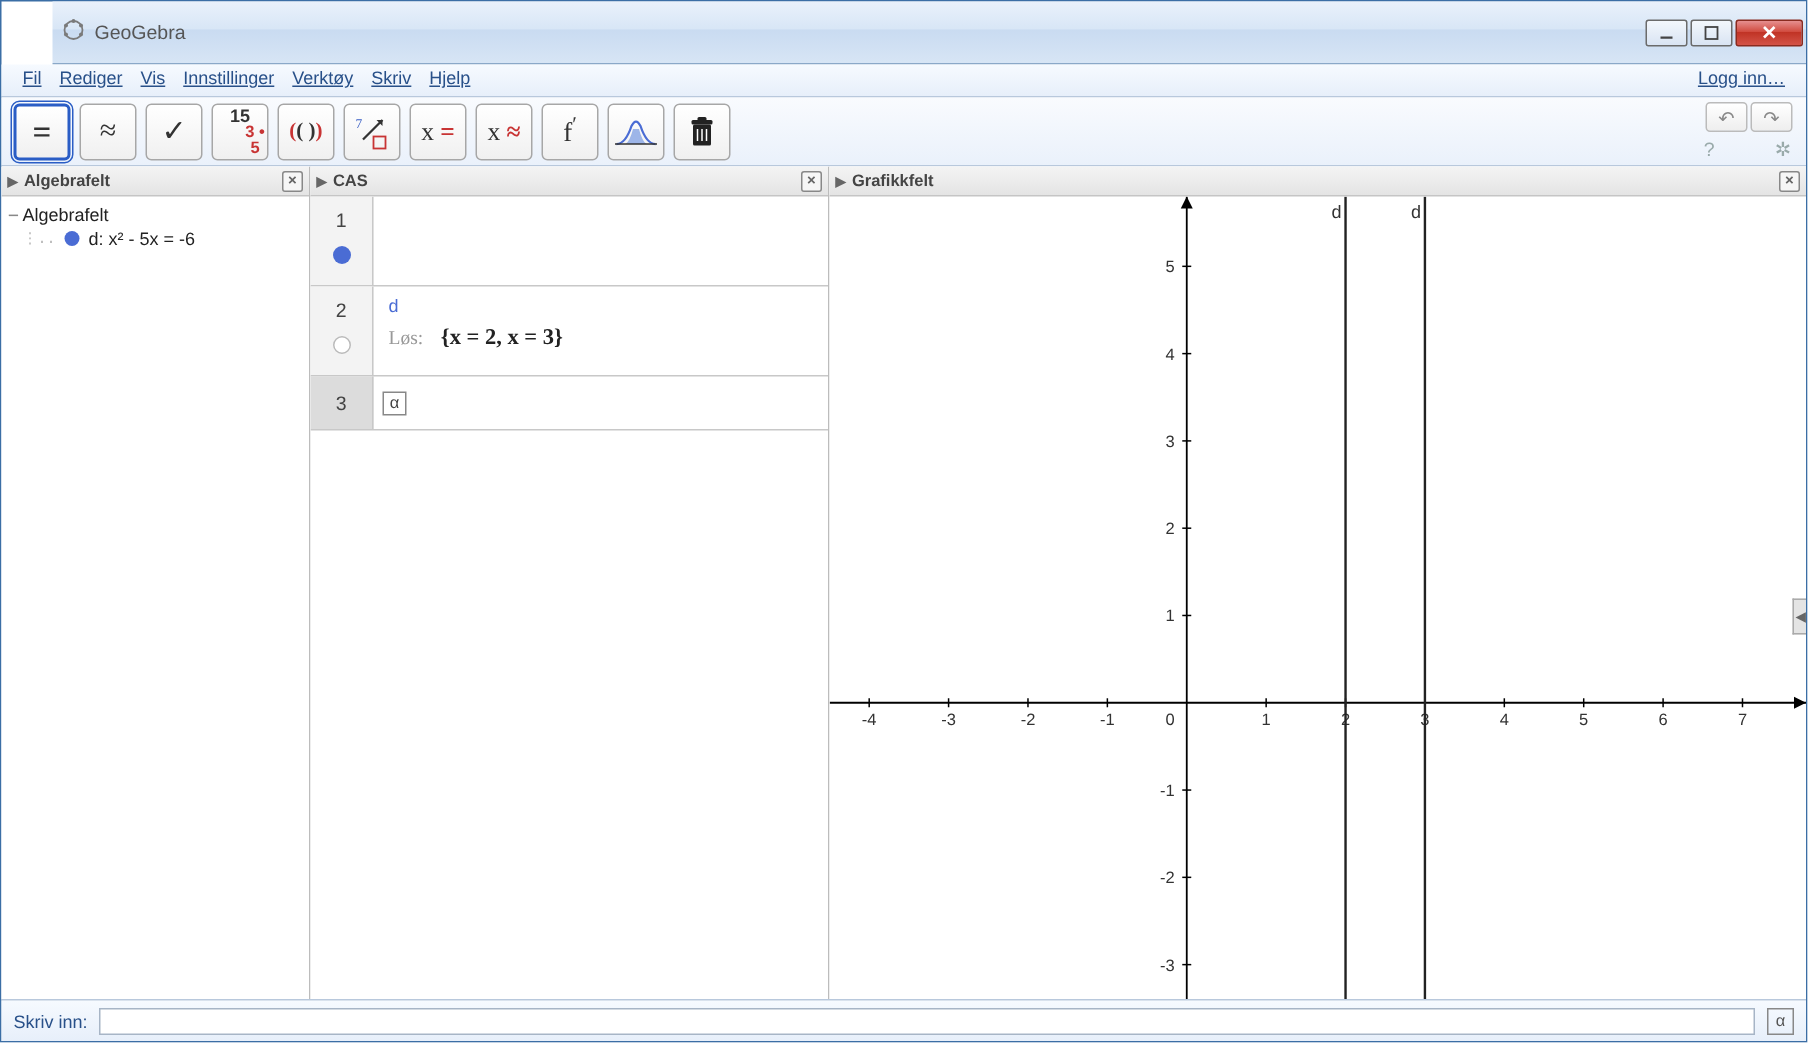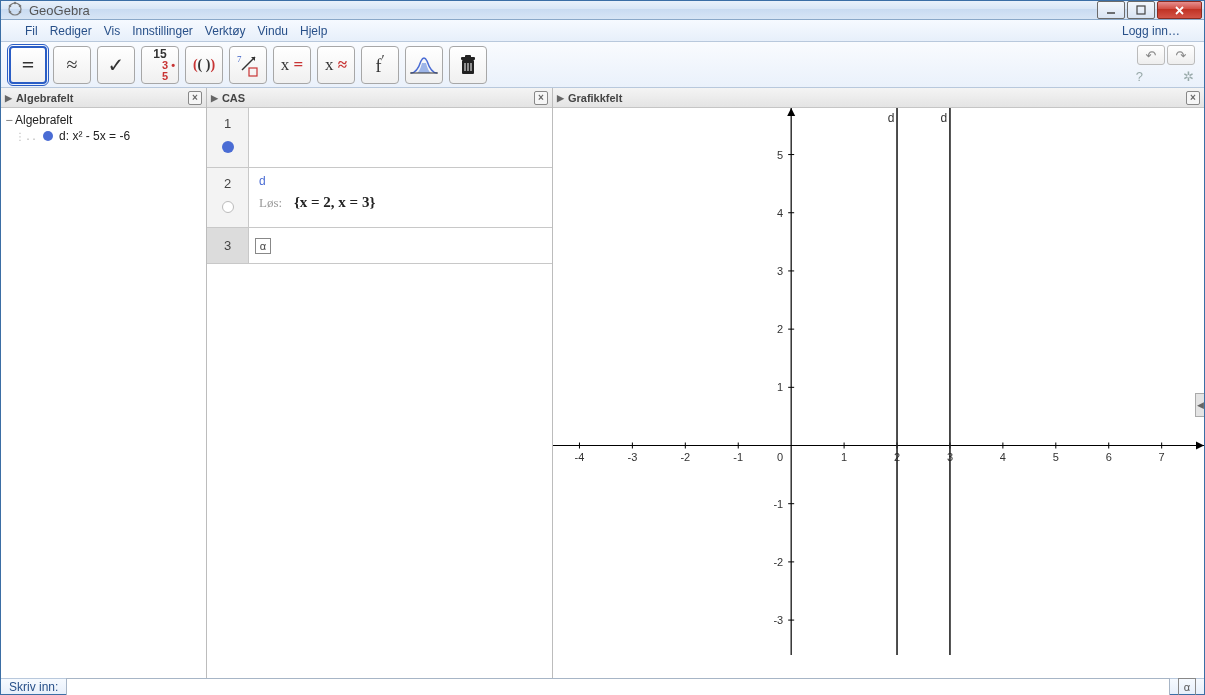--- a/index.html
+++ b/index.html
@@ -12,26 +12,27 @@
 .window {
   width: 1205px;
   height: 695px;
   border: 1px solid #3b6ea5;
   background: #fff;
   display: flex;
   flex-direction: column;
 }
 
 .titlebar {
-  height: 19px;
+  height: 42px;
   background: linear-gradient(#e9f1fb, #d8e6f6 45%, #c9dbf1 46%, #d7e5f5);
   display: flex;
   align-items: center;
   padding: 0 2px 0 6px;
   border-bottom: 1px solid #8aa8c8;
+  margin-left: 34px;
 }
 .titlebar .title {
   flex: 1;
   color: #555;
   font-size: 13px;
   display: flex;
   align-items: center;
   gap: 6px;
 }
 .winbtns { display: flex; gap: 2px; }
@@ -50,23 +51,24 @@
   background: linear-gradient(#e68f8f,#d14b3f 45%,#c03224 46%,#d35347);
   color: #fff;
   border-color: #8a2b20;
 }
 
 .menubar {
   height: 22px;
   background: linear-gradient(#f6faff,#e7effa);
   border-bottom: 1px solid #b8c8dc;
   display: flex;
-  align-items: center;
-  padding: 0 18px;
+  align-items: flex-start;
+  padding: 0 8px;
   color: #285089;
+  text-decoration: underline;
 }
 .menubar .menu-item { padding: 2px 6px; cursor: default; }
 .menubar-right { margin-left: auto; padding: 2px 6px; color: #285089; }
 
 .toolbar {
   height: 46px;
   background: linear-gradient(#f9fbfe,#eaf1fb);
   border-bottom: 1px solid #b8c8dc;
   display: flex;
   align-items: center;
@@ -211,21 +213,21 @@
   width: 10px; height: 24px;
   background: #e4e4e4;
   border: 1px solid #aaa;
   border-right: none;
   display: flex; align-items: center; justify-content: center;
   font-size: 9px; color: #666;
 }
 
 
 .footer {
-  height: 16px;
+  height: 28px;
   background: linear-gradient(#f6faff,#e7effa);
   border-top: 1px solid #b8c8dc;
   display: flex;
   align-items: center;
   padding: 0 8px;
   gap: 8px;
 }
 .footer-label { color: #285089; font-size: 12px; }
 .footer-input {
   flex: 1;
@@ -279,37 +281,37 @@
       </div>
     </div>
   </div>
 
   <div class="menubar">
     <span class="menu-item">Fil</span>
     <span class="menu-item">Rediger</span>
     <span class="menu-item">Vis</span>
     <span class="menu-item">Innstillinger</span>
     <span class="menu-item">Verktøy</span>
-    <span class="menu-item">Vindu</span>
+    <span class="menu-item">Skriv</span>
     <span class="menu-item">Hjelp</span>
     <span class="menubar-right">Logg inn…</span>
   </div>
 
   <div class="toolbar">
     <div class="toolbtn active">
         <span class="txt" style="font-weight:bold;font-size:22px;">=</span>
       </div>
     <div class="toolbtn">
         <span class="txt" style="font-size:20px;">≈</span>
       </div>
     <div class="toolbtn">
         <span style="font-size:20px;">✓</span>
       </div>
     <div class="toolbtn">
-      <div style="display:flex;flex-direction:column;align-items:center;line-height:1;">
+      <div style="display:flex;flex-direction:column;align-items:center;line-height:1;text-align:center;">
         <span style="font-size:12px;font-weight:bold;color:#333;">15</span>
         <span style="font-size:11px;color:#c83434;font-weight:bold;margin-left:20px;">3 • 5</span>
       </div>
     </div>
     <div class="toolbtn">
         <span class="txt" style="font-size:14px;font-weight:bold;"><span style="color:#c83434;">(</span>( )<span style="color:#c83434;">)</span></span>
       </div>
     <div class="toolbtn">
       <svg width="26" height="26">
           <text x="2" y="10" font-size="9" fill="#3a5fc5" font-family="serif">7</text>

